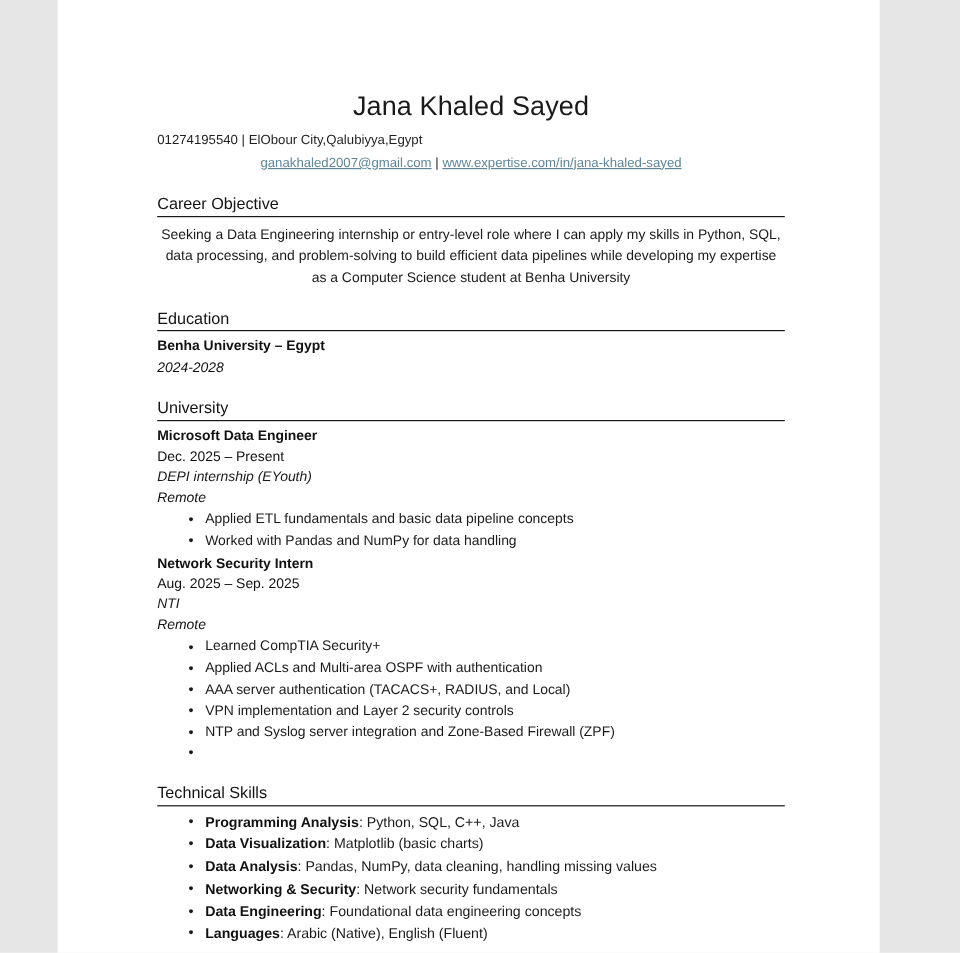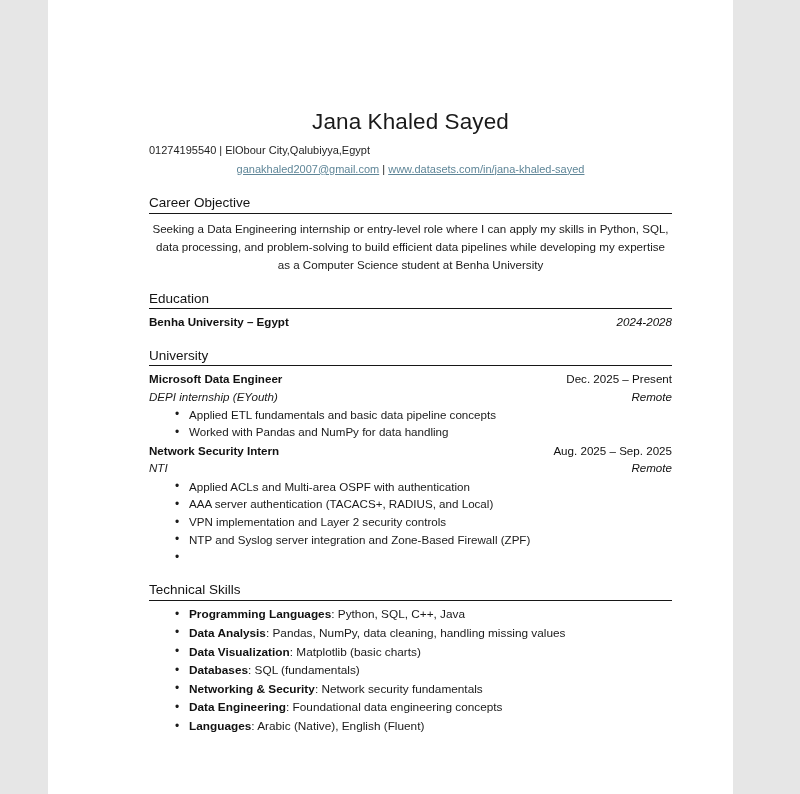--- a/index.html
+++ b/index.html
@@ -19,24 +19,23 @@
     position: absolute;
     left: 48px;
     top: 0;
     width: 685px;
     height: 794px;
     background: #ffffff;
     box-shadow: 0 0 0 0 rgba(0,0,0,0);
   }
   .content {
     position: absolute;
-    left: 101px;     
+    left: 83px;     
     top: 0;
     width: 523px;   
-    margin-top: 33px;
   }
 
   
   .hdr-name {
     text-align: center;
     font-size: 22.5px;
     font-weight: 400;
     color: #1a1a1a;
     letter-spacing: 0.1px;
     margin: 0;
@@ -89,20 +88,21 @@
     padding: 2px 2px 0 2px;
   }
 
   
   .entry { margin-top: 1px; }
   .entry-row {
     display: flex;
     justify-content: space-between;
     align-items: baseline;
     line-height: 1.48;
+    flex-direction: column;
   }
   .entry-title {
     font-size: 11.6px;
     font-weight: bold;
     color: #111;
   }
   .entry-sub {
     font-size: 11.6px;
     font-style: italic;
     color: #1a1a1a;
@@ -167,21 +167,21 @@
 
 <div class="page">
   <div class="content">
 
     <div>
       <h1 class="hdr-name">Jana Khaled Sayed</h1>
       <div class="hdr-line">
         <span>01274195540</span><span class="sep"> | </span><span>ElObour City,Qalubiyya,Egypt</span>
       </div>
       <div class="hdr-links">
-        <a href="#">ganakhaled2007@gmail.com</a><span class="sep"> | </span><a href="#">www.datasets.com/in/jana-khaled-sayed</a>
+        <a href="#">ganakhaled2007@gmail.com</a><span class="sep"> | </span><a href="#">www.expertise.com/in/jana-khaled-sayed</a>
       </div>
     </div>
 
     <div class="section">
       <h2 class="section-title">Career Objective</h2>
       <hr class="rule">
       <p class="objective">Seeking a Data Engineering internship or entry-level role where I can apply my skills in Python, SQL, data processing, and problem-solving to build efficient data pipelines while developing my expertise as a Computer Science student at Benha University</p>
     </div>
 
     <div class="section">
@@ -217,37 +217,37 @@
       <div class="entry">
         <div class="entry-row">
           <span class="entry-title">Network Security Intern</span>
           <span class="entry-right">Aug. 2025 – Sep. 2025</span>
         </div>
         <div class="entry-row">
           <span class="entry-sub">NTI</span>
           <span class="entry-right ital">Remote</span>
         </div>
         <ul class="bullets">
+          <li>Learned CompTIA Security+</li>
           <li>Applied ACLs and Multi-area OSPF with authentication</li>
           <li>AAA server authentication (TACACS+, RADIUS, and Local)</li>
           <li>VPN implementation and Layer 2 security controls</li>
           <li>NTP and Syslog server integration and Zone-Based Firewall (ZPF)</li>
           <li class="empty"></li>
         </ul>
       </div>
     </div>
 
     <div class="section">
       <h2 class="section-title">Technical Skills</h2>
       <hr class="rule">
       <ul class="skills">
-        <li><span class="skill-label">Programming Languages</span><span>: Python, SQL, C++, Java</span></li>
+        <li><span class="skill-label">Programming Analysis</span><span>: Python, SQL, C++, Java</span></li>
+        <li><span class="skill-label">Data Visualization</span><span>: Matplotlib (basic charts)</span></li>
         <li><span class="skill-label">Data Analysis</span><span>: Pandas, NumPy, data cleaning, handling missing values</span></li>
-        <li><span class="skill-label">Data Visualization</span><span>: Matplotlib (basic charts)</span></li>
-        <li><span class="skill-label">Databases</span><span>: SQL (fundamentals)</span></li>
         <li><span class="skill-label">Networking &amp; Security</span><span>: Network security fundamentals</span></li>
         <li><span class="skill-label">Data Engineering</span><span>: Foundational data engineering concepts</span></li>
         <li><span class="skill-label">Languages</span><span>: Arabic (Native), English (Fluent)</span></li>
       </ul>
     </div>
 
   </div>
 </div>
 
 </body></html>

